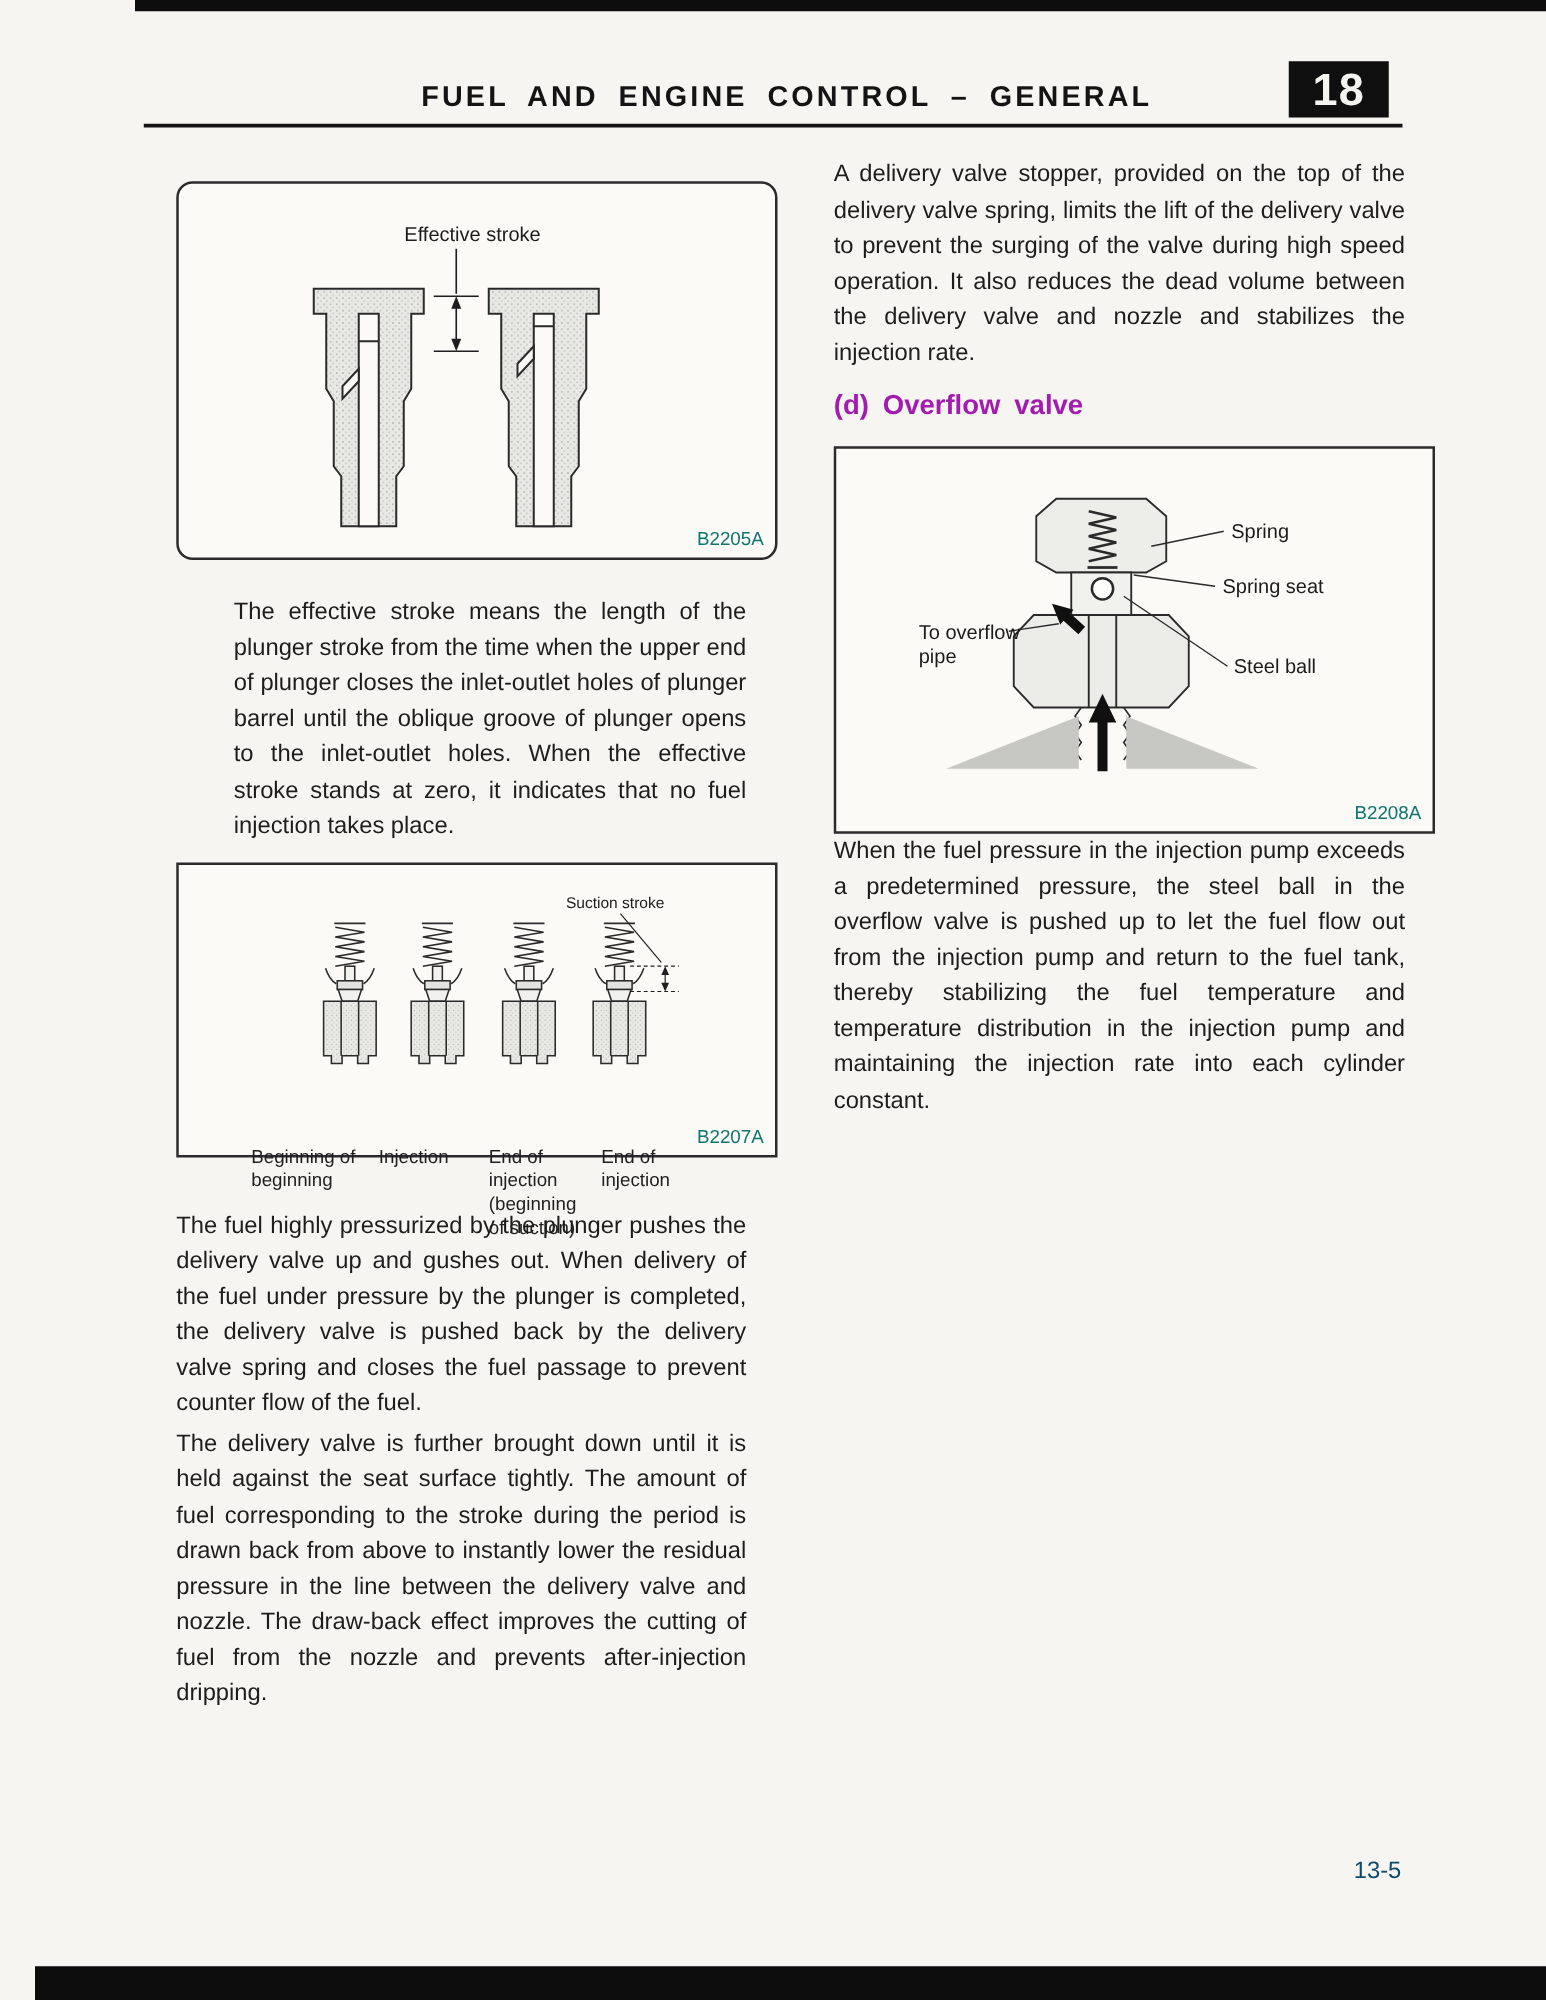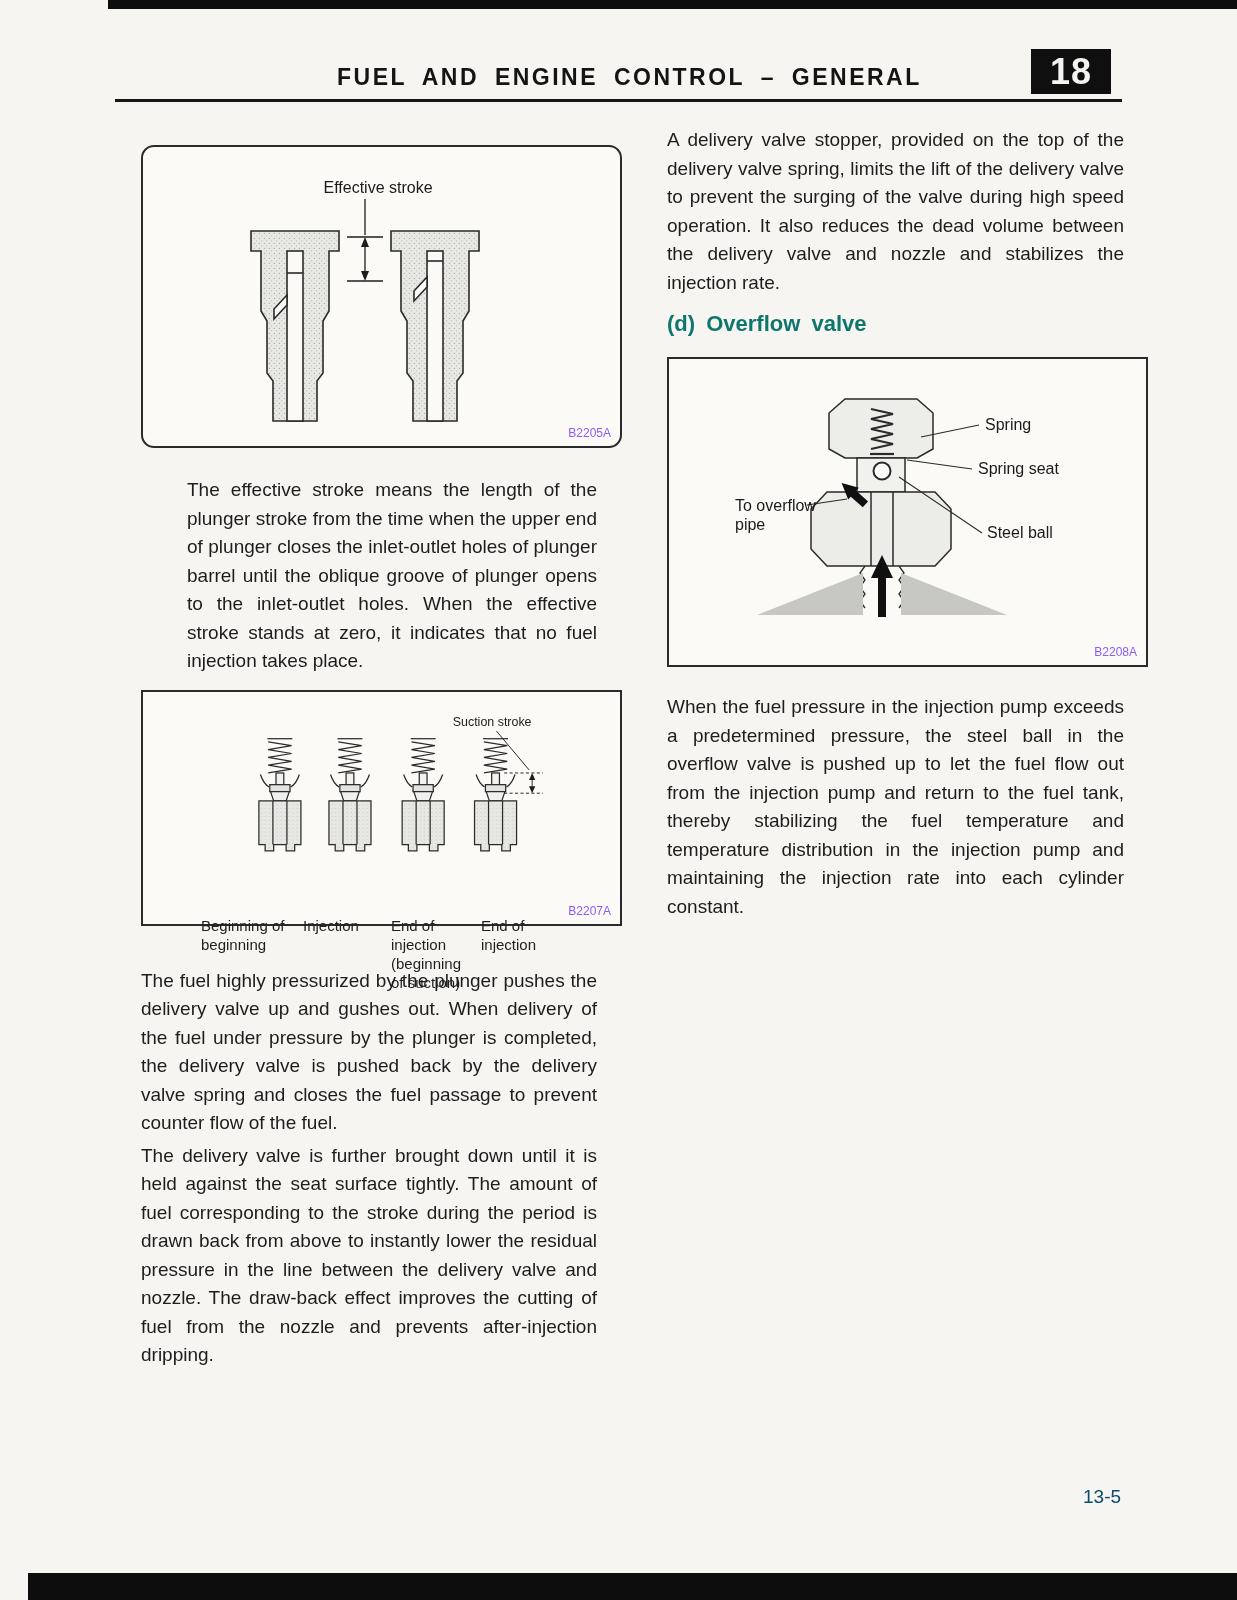--- a/index.html
+++ b/index.html
@@ -23,25 +23,25 @@
     background:#0f0f0f; color:#f4f4f1; font-size:36px; font-weight:bold;
     display:flex; align-items:center; justify-content:center; letter-spacing:1px;
   }
   .rule { position:absolute; left:115px; top:99px; width:1007px; height:3px; background:#161616; }
   .col { position:absolute;padding-left:26px; }
   .col-left  { left:115px; top:145px; width:482px; }
   .col-right { left:641px; top:126px; width:483px; }
   p.body {
     font-size:19px; line-height:28.5px; text-align:justify; color:#1d1d1d;
   }
-  h2.sub { font-size:22px; font-weight:bold; word-spacing:5px; color:#0f766e; }
+  h2.sub { font-size:22px; font-weight:bold; word-spacing:5px; color:#a21caf; }
   .figure {
     position:relative; border:2px solid #2b2b2b; background:#fbfaf7; width:481px;
   }
-  .fig-code { position:absolute; right:9px; bottom:6px; font-size:12px; color:#8b5cf6; }
+  .fig-code { position:absolute; right:9px; bottom:6px; font-size:15px; color:#0f766e; }
   .fig-caption {
     position:absolute; font-size:15px; line-height:19px; white-space:pre-line; color:#1f1f1f;
   }
   svg.diagram { position:absolute; left:0; top:0; width:100%; height:100%; }
   svg text { font-family:"Liberation Sans","DejaVu Sans",sans-serif; font-size:16px; fill:#1b1b1b; }
   .page-number { position:absolute; left:1083px; top:1486px; font-size:19px; color:#0c4a6e; }
 </style>
 </head>
 <body>
 
@@ -145,21 +145,21 @@
   <p class="body" style="margin-bottom:4px;">The fuel highly pressurized by the plunger pushes the delivery valve up and gushes out. When delivery of the fuel under pressure by the plunger is completed, the delivery valve is pushed back by the delivery valve spring and closes the fuel passage to prevent counter flow of the fuel.</p>
   <p class="body">The delivery valve is further brought down until it is held against the seat surface tightly. The amount of fuel corresponding to the stroke during the period is drawn back from above to instantly lower the residual pressure in the line between the delivery valve and nozzle. The draw-back effect improves the cutting of fuel from the nozzle and prevents after-injection dripping.</p>
 </div>
 
 <div class="col col-right">
 
   <p class="body" style="margin-bottom:14px;">A delivery valve stopper, provided on the top of the delivery valve spring, limits the lift of the delivery valve to prevent the surging of the valve during high speed operation. It also reduces the dead volume between the delivery valve and nozzle and stabilizes the injection rate.</p>
 
   <h2 class="sub" style="margin-bottom:20px;">(d) Overflow valve</h2>
 
-  <figure class="figure" style="height:310px; margin-bottom:26px;">
+  <figure class="figure" style="height:310px; ">
     <svg class="diagram" viewBox="0 0 477 306">
       <g stroke="#2a2a2a" stroke-width="1.5" fill="none">
 
         <path d="M176,40 H248 L264,54 V90 L248,99 H176 L160,90 V54 Z" fill="#ededea"></path>
 
         <rect x="188" y="99" width="48" height="34" fill="#f1f1ee"></rect>
 
         <path d="M202,50 L224,55 L202,60 L224,65 L202,70 L224,75 L202,80 L224,85 L202,90" stroke-width="2"></path>
 
         <line x1="201" y1="95" x2="225" y2="95" stroke-width="2.2"></line>

